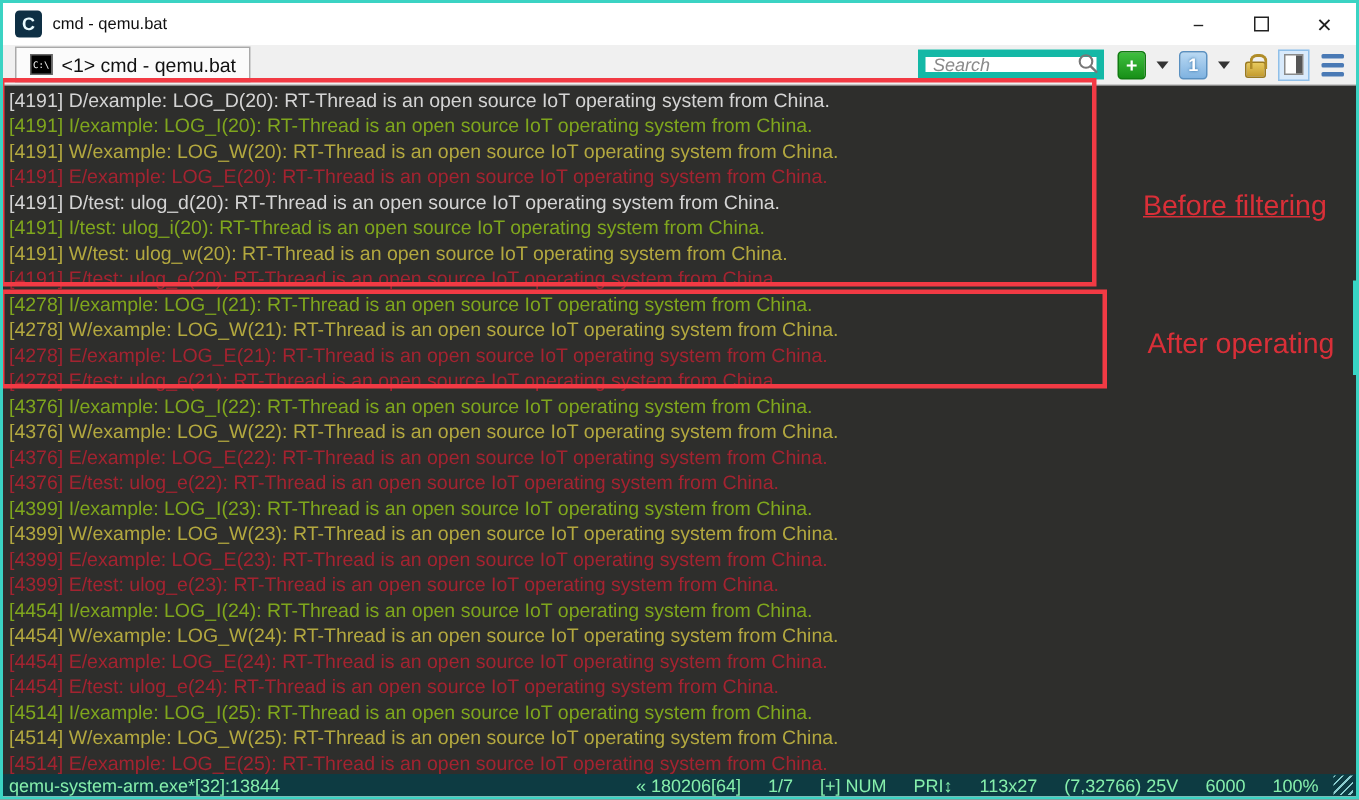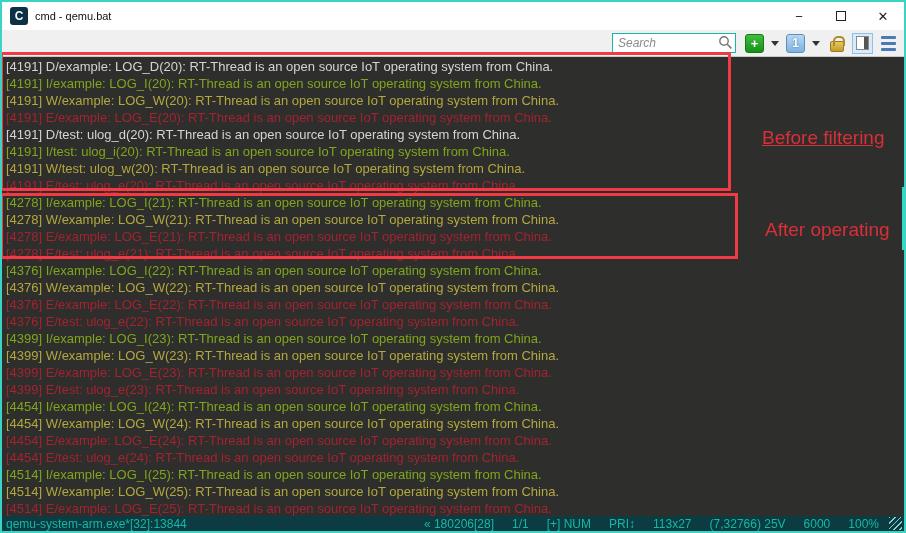--- a/index.html
+++ b/index.html
@@ -25,21 +25,21 @@
     display:flex; align-items:center; }
   .tab { height:24px; margin-left:8px; padding:0 9px; background:#fbfbfb;
     border:1px solid #a9a9a9; display:flex; align-items:center; gap:6px; }
   .tab-icon { width:15px; height:14px; background:#000; border:1px solid #666;
     color:#fff; font-family:"DejaVu Sans Mono", monospace; font-size:6px;
     display:flex; align-items:center; justify-content:center; }
   .tab-label { font-size:13px; color:#111; white-space:nowrap; }
   .tab-spacer { flex:1; }
   .toolbar { display:flex; align-items:center; gap:5px; margin-right:8px; }
   .search-wrap { position:relative; width:124px; height:20px; margin-right:4px; }
-  .search-wrap input { width:100%; height:100%; border:1px solid #14b8a6; background:#fff;
+  .search-wrap input { width:100%; height:100%; border:5px solid #14b8a6; background:#fff;
     font-family:"Liberation Sans", sans-serif; font-size:12px; padding:0 20px 0 5px; color:#333; }
   .search-wrap input::placeholder { font-style:italic; color:#8a8a8a; }
   .search-glyph { position:absolute; right:3px; top:2px; width:15px; height:15px; }
   .tb-btn { width:19px; height:19px; border-radius:3px; display:flex; align-items:center;
     justify-content:center; font-size:13px; font-weight:bold; }
   .btn-plus { background:linear-gradient(#3fbf3f,#189018); border:1px solid #117a11; color:#fff; }
   .btn-one  { background:linear-gradient(#b9d9f3,#7fb2e0); border:1px solid #5a90c0; color:#fff;
     font-size:12px; text-shadow:0 0 2px #2a6aa0; }
   .dd-arrow { width:0; height:0; border-left:4px solid transparent; border-right:4px solid transparent;
     border-top:5px solid #333; margin:0 2px; }
@@ -63,21 +63,21 @@
   .term-line.error { color:#a32330; }
   .anno-box { position:absolute; border:3px solid #f23a44; pointer-events:none; }
   .anno-box.before { left:-2px; top:-5px; width:731px; height:139px; }
   .anno-box.after  { left:-2px; top:136px; width:738px; height:66px; }
   .anno-label { position:absolute; color:#d92f38; font-size:19px; font-family:"Liberation Sans", sans-serif; }
   .anno-label.before { left:760px; top:70px;text-decoration:underline; }
   .anno-label.after  { left:763px; top:162px; }
   .scroll-thumb { position:absolute; right:-2px; top:130px; width:4px; height:63px; background:#37d6c6; }
   
   .statusbar { height:15px; background:#0d3b42; display:flex; align-items:center;
-    color:#14b8a6; font-size:12px; padding:0 2px 0 4px;justify-content:flex-end; }
+    color:#86efac; font-size:12px; padding:0 2px 0 4px;justify-content:flex-end; }
   .sb-left { white-space:nowrap; }
   .sb-spacer { flex:1; }
   .sb-items { display:flex; align-items:center; }
   .sb-item { margin-left:18px; white-space:nowrap; }
   .sb-grip { width:13px; height:13px; margin-left:10px;
     background:repeating-linear-gradient(135deg, rgba(160,230,230,.85) 0 1px, transparent 1px 4px); }
 </style>
 </head>
 <body>
 
@@ -88,20 +88,24 @@
     <div class="title-text">cmd - qemu.bat</div>
     <div class="title-spacer"></div>
     <div class="caption-btn">−</div>
     <div class="caption-btn">
         <span class="box"></span>
       </div>
     <div class="caption-btn">✕</div>
   </div>
 
   <div class="tabbar">
+    <div class="tab">
+      <div class="tab-icon">C:\</div>
+      <div class="tab-label">&lt;1&gt; cmd - qemu.bat</div>
+    </div>
     <div class="tab-spacer"></div>
     <div class="toolbar">
       <div class="search-wrap">
         <input type="text" placeholder="Search" style="">
         <svg class="search-glyph" viewBox="0 0 15 15">
           <circle cx="6" cy="6" r="4.2" fill="none" stroke="#777" stroke-width="1.4"></circle>
           <line x1="9.2" y1="9.2" x2="13.4" y2="13.4" stroke="#777" stroke-width="1.6"></line>
         </svg>
       </div>
       <div class="tb-btn btn-plus">+</div>
@@ -126,22 +130,22 @@
     <div class="anno-box after"></div>
     <div class="anno-label before">Before filtering</div>
     <div class="anno-label after">After operating</div>
     <div class="scroll-thumb"></div>
   </div>
 
   <div class="statusbar">
     <span class="sb-left">qemu-system-arm.exe*[32]:13844</span>
     <span class="sb-spacer"></span>
     <span class="sb-items">
-        <span class="sb-item">« 180206[28]</span>
-        <span class="sb-item">1/1</span>
+        <span class="sb-item">« 180206[64]</span>
+        <span class="sb-item">1/7</span>
         <span class="sb-item">[+] NUM</span>
         <span class="sb-item">PRI↕</span>
         <span class="sb-item">113x27</span>
         <span class="sb-item">(7,32766) 25V</span>
         <span class="sb-item">6000</span>
         <span class="sb-item">100%</span>
       </span>
     <span class="sb-grip"></span>
   </div>
 

